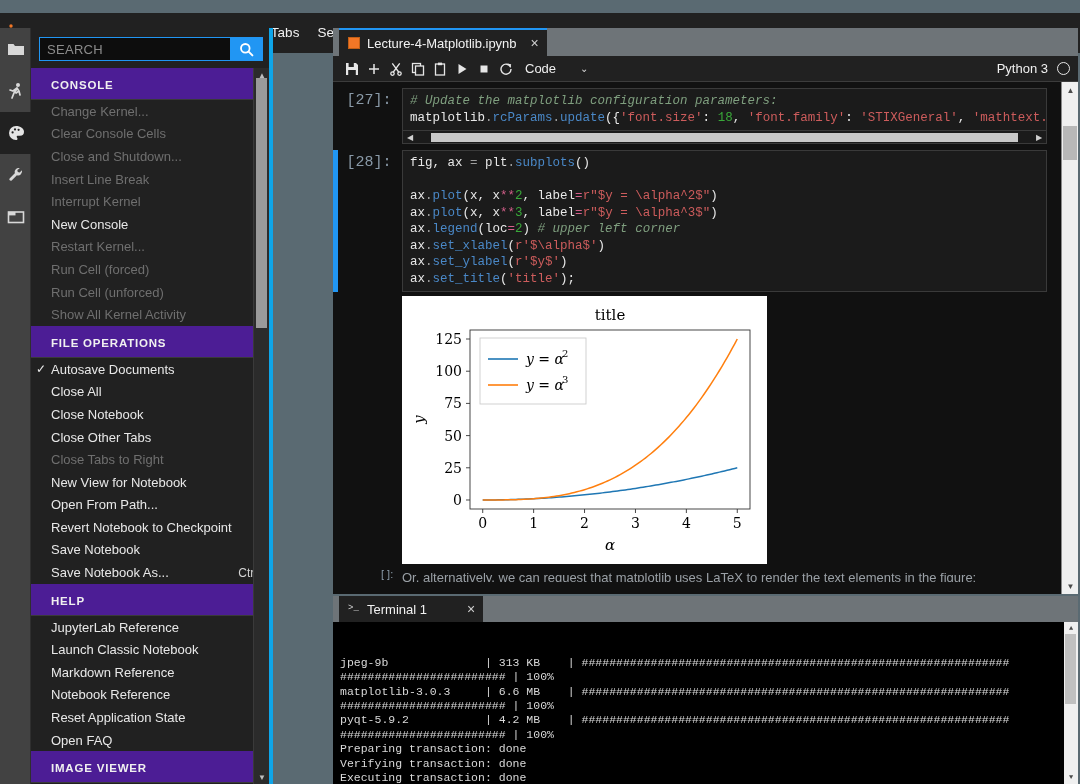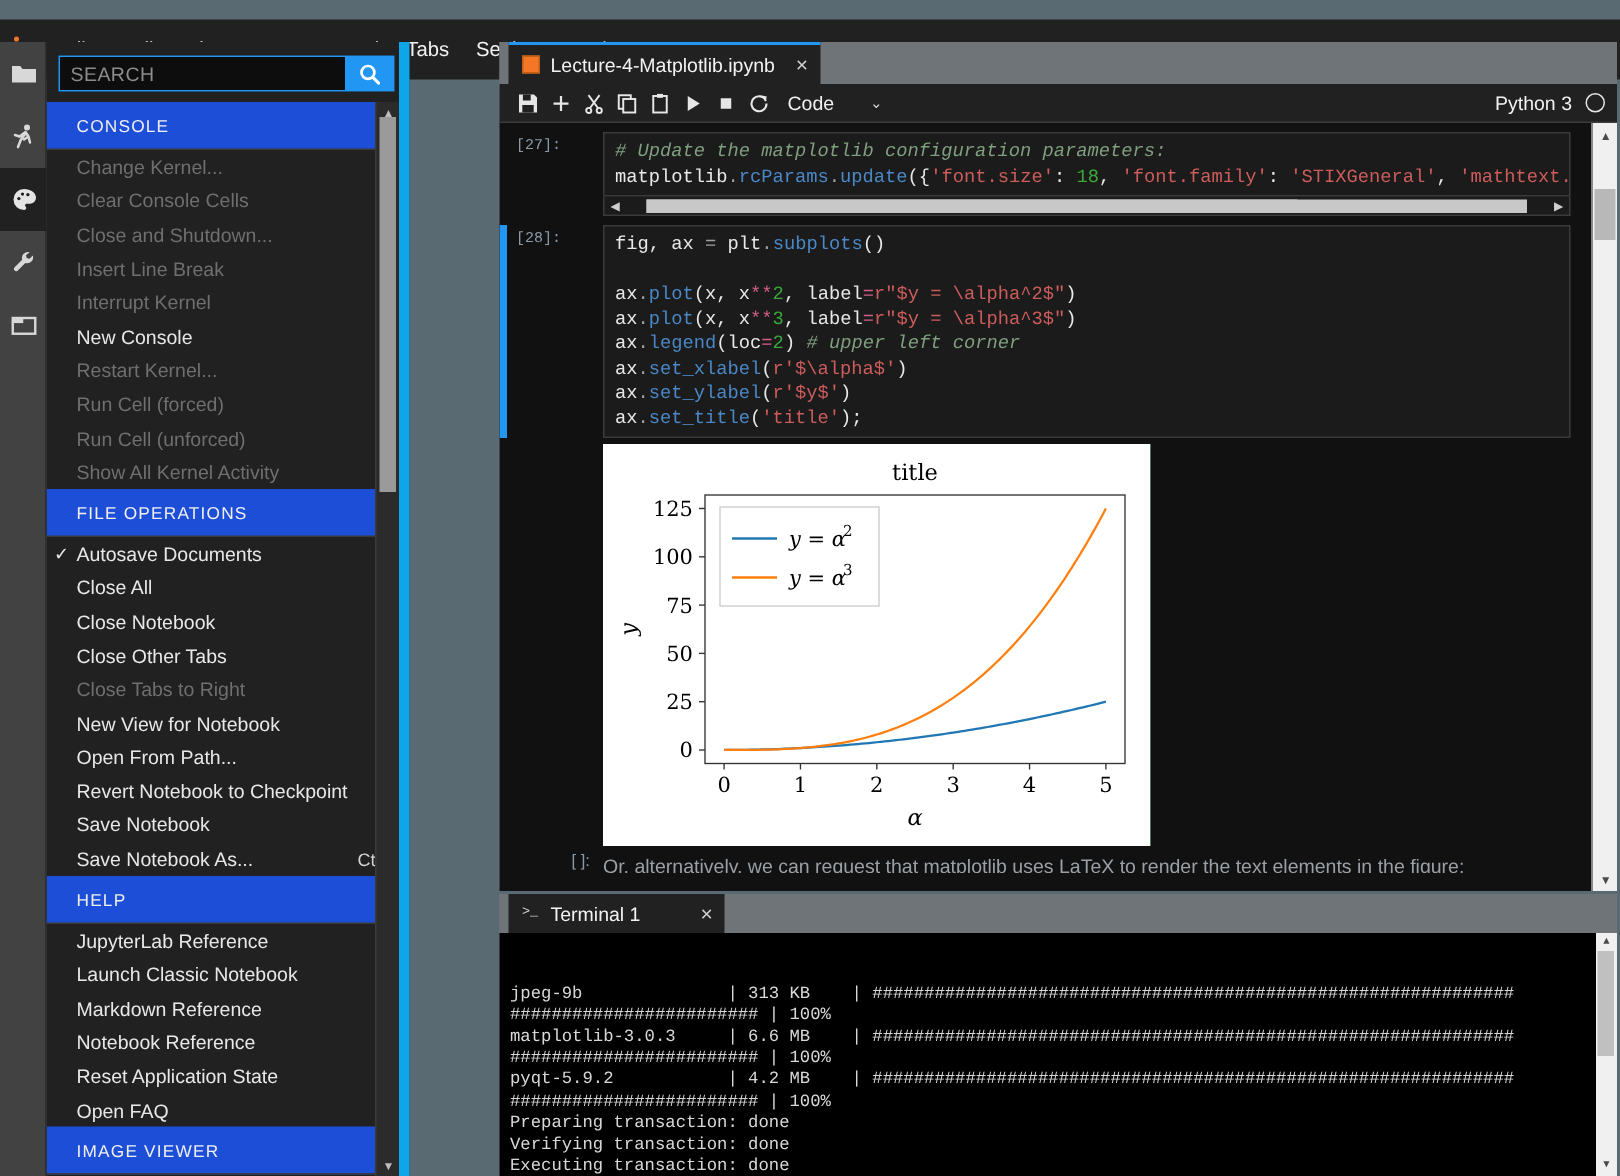--- a/index.html
+++ b/index.html
@@ -33,41 +33,41 @@
   .rail-btn {
     width:31px; height:42px; display:flex; align-items:center; justify-content:center;
     cursor:pointer;
   }
   .rail-btn.active { background:#212121; }
   .rail-btn svg { display:block; }
 
   
   .palette {
     position:absolute; left:31px; top:28px; width:242px; height:756px;
-    background:#212121; border-right:7px solid #0ea5e9; overflow:hidden;
+    background:#212121; border-right:4px solid #0ea5e9; overflow:hidden;
   }
   .search-row { padding:9px 8px 8px 8px; display:flex; height:40px; }
   .search-box {
     flex:1; display:flex; border:1px solid #2196f3; background:#0d0d0d; height:24px;
   }
   .search-input {
     flex:1; background:transparent; border:none; outline:none;
     color:#9a9a9a; font-size:13px; padding:0 7px;
     font-family:"Liberation Sans", sans-serif; letter-spacing:.3px;
   }
   .search-input::placeholder { color:#8c8c8c; }
   .search-btn {
     width:32px; background:#2196f3; display:flex; align-items:center; justify-content:center;
     cursor:pointer;
   }
   .pal-scroll { position:absolute; left:0; top:40px; width:300px; height:716px; overflow:hidden; }
   .pal-inner { width:282px; }
   .cat-header {
-    font-size:11.5px; font-weight:normal; letter-spacing:.8px; color:#f0f0f0;
-    padding:11px 0 8px 20px; border-bottom:1px solid #3a3a3a; background:#1d4ed8;
+    font-size:11.5px; font-weight:bold; letter-spacing:.8px; color:#f0f0f0;
+    padding:11px 0 8px 20px; border-bottom:1px solid #3a3a3a; background:#4c1d95;
   }
   .cmd {
     display:flex; align-items:center; height:22.6px; padding:0 10px 0 20px;
     font-size:13px; color:#e8e8e8; cursor:pointer; white-space:nowrap;
   }
   .cmd.disabled { color:#6f6f6f; cursor:default; }
   .cmd .lbl { flex:1; }
   .cmd .kbd { color:#d4d4d4; font-size:12px; margin-left:10px; }
   .cmd .check { position:absolute; margin-left:-15px; font-size:12px; color:#e8e8e8; }
   .cmd.checked { position:relative; }
@@ -116,21 +116,21 @@
   .nb-body { position:relative; height:512px; background:#111111; overflow:hidden; }
   .nb-scroll { position:absolute; left:0; top:0; right:17px; bottom:0; overflow:hidden; }
 
   .cellwrap { position:relative; margin:0; }
   .cell {
     display:flex; align-items:flex-start; padding:6px 14px 0 0;
   }
   .cell-bar { width:5px; align-self:stretch; background:transparent; margin-right:6px; }
   .cell-bar.active { background:#2196f3; }
   .prompt {
-    width:58px; text-align:left; padding-right:8px; color:#8a9aa8; font-size:10px;
+    width:58px; text-align:center; padding-right:8px; color:#8a9aa8; font-size:15px;
     font-family:"Liberation Mono", monospace; padding-top:4px; flex:none;
   }
   .editor {
     flex:1; background:#1b1b1b; border:1px solid #3a3a3a; padding:4px 7px;
     font-family:"Liberation Mono", monospace; font-size:12.5px; line-height:16.5px;
     color:#e8e8e8; white-space:pre; overflow:hidden;
   }
   .hscroll { height:13px; background:#1b1b1b; display:flex; align-items:center;
              border:1px solid #3a3a3a; border-top:none; }
   .hscroll .track { flex:1; height:9px; background:#c8c8c8; margin:0 14px; position:relative; }

